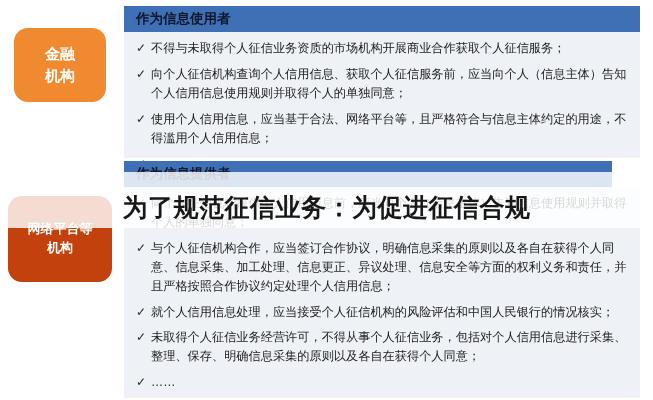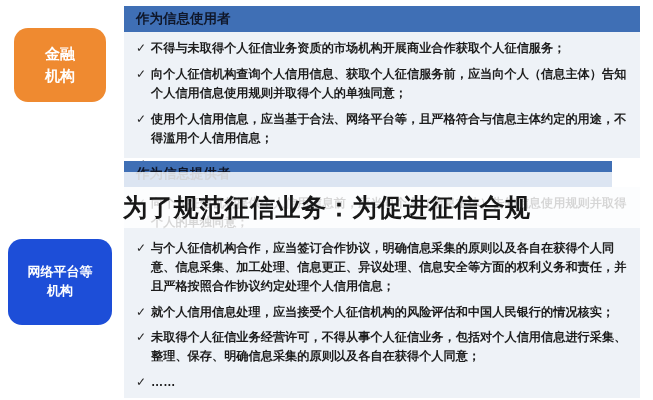--- a/index.html
+++ b/index.html
@@ -43,23 +43,22 @@
     border-radius: 14px;
     background: #ef8a30;
     font-size: 15px;
   }
   #badge-network {
     left: 8px;
     top: 196px;
     width: 104px;
     height: 86px;
     border-radius: 14px;
-    background: #1d4ed8;
+    background: #c2410c;
     font-size: 13px;
-    margin-top: 43px;
   }
 
   
   .panel-header {
     position: absolute;
     background: #3f6fb5;
     color: #0f172a;
     font-size: 13.5px;
     font-weight: bold;
     display: flex;
@@ -108,21 +107,21 @@
     line-height: 1.55;
   }
   .bullet:last-child { margin-bottom: 0; }
   .check {
     flex: 0 0 auto;
     width: 15px;
     color: #2b2b2b;
     font-size: 12px;
     line-height: 1.55;
   }
-  .btext { flex: 1 1 auto; font-weight: bold; }
+  .btext { flex: 1 1 auto; }
 
   
   #overlay-band {
     position: absolute;
     left: 0;
     top: 172px;
     width: 653px;
     height: 56px;
     background: rgba(255,255,255,0.82);
   }

